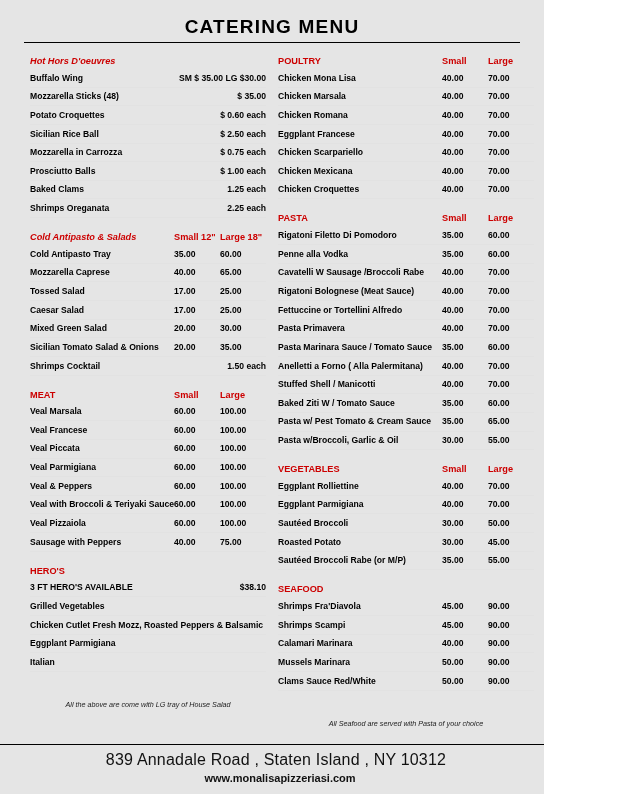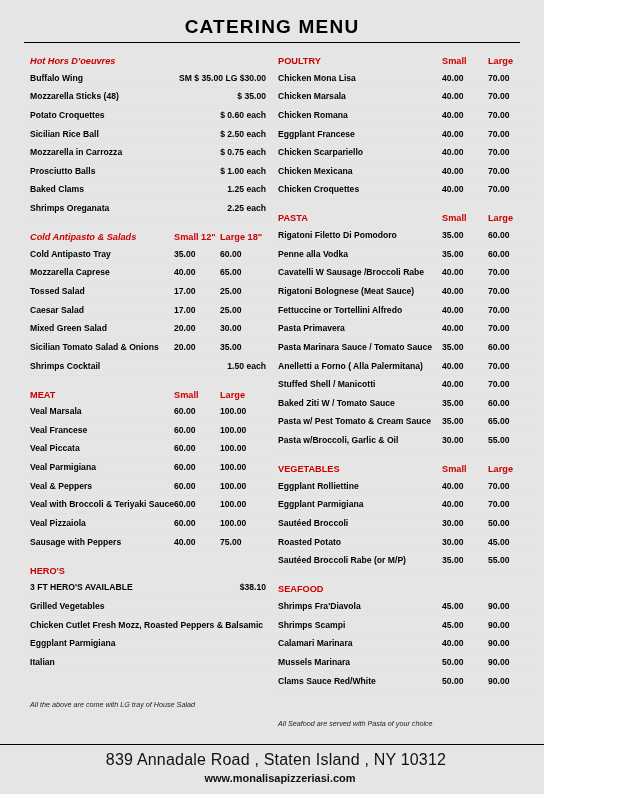--- a/index.html
+++ b/index.html
@@ -93,21 +93,21 @@
     font-weight: bold;
   }
   .row.wide .c1 {
     width: auto;
     white-space: nowrap;
     font-weight: bold;
   }
   .note {
     font-size: 7.2px;
     font-style: italic;
-    text-align: left;
+    text-align: center;
     color: #222;
     margin-top: 28px;
   }
   .footer {
     position: absolute;
     left: 0;
     right: 0;
     bottom: 0;
     height: 56px;
     text-align: center;

